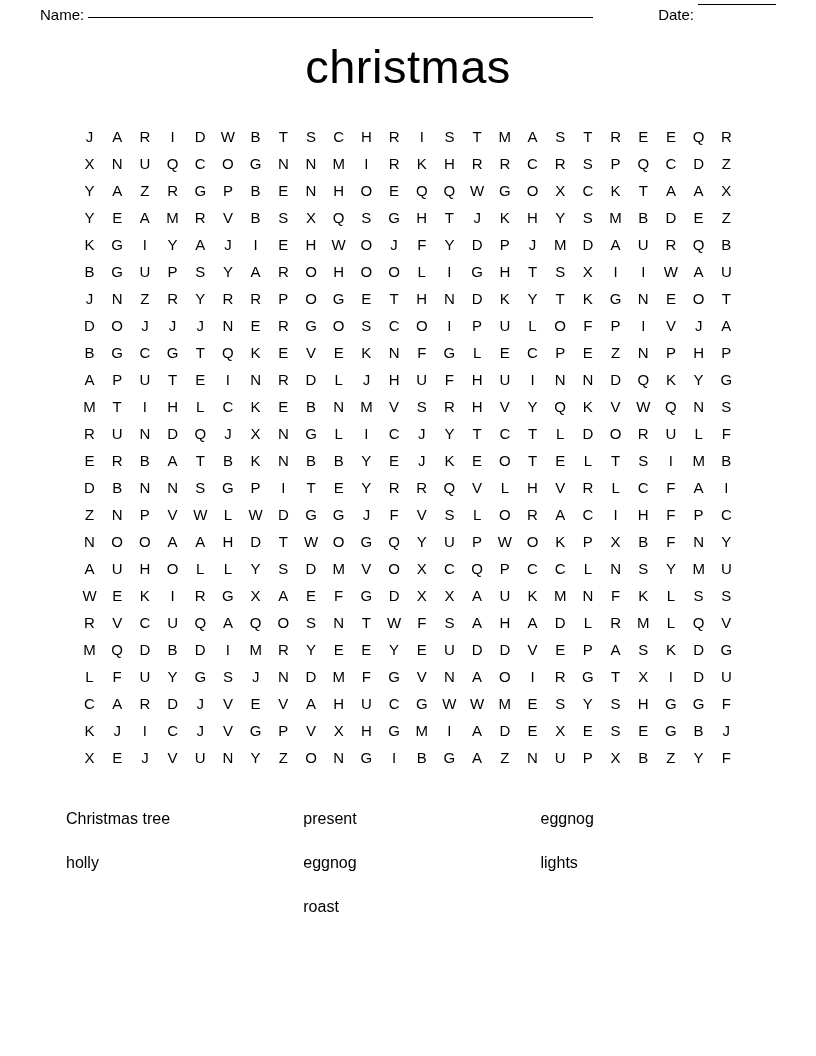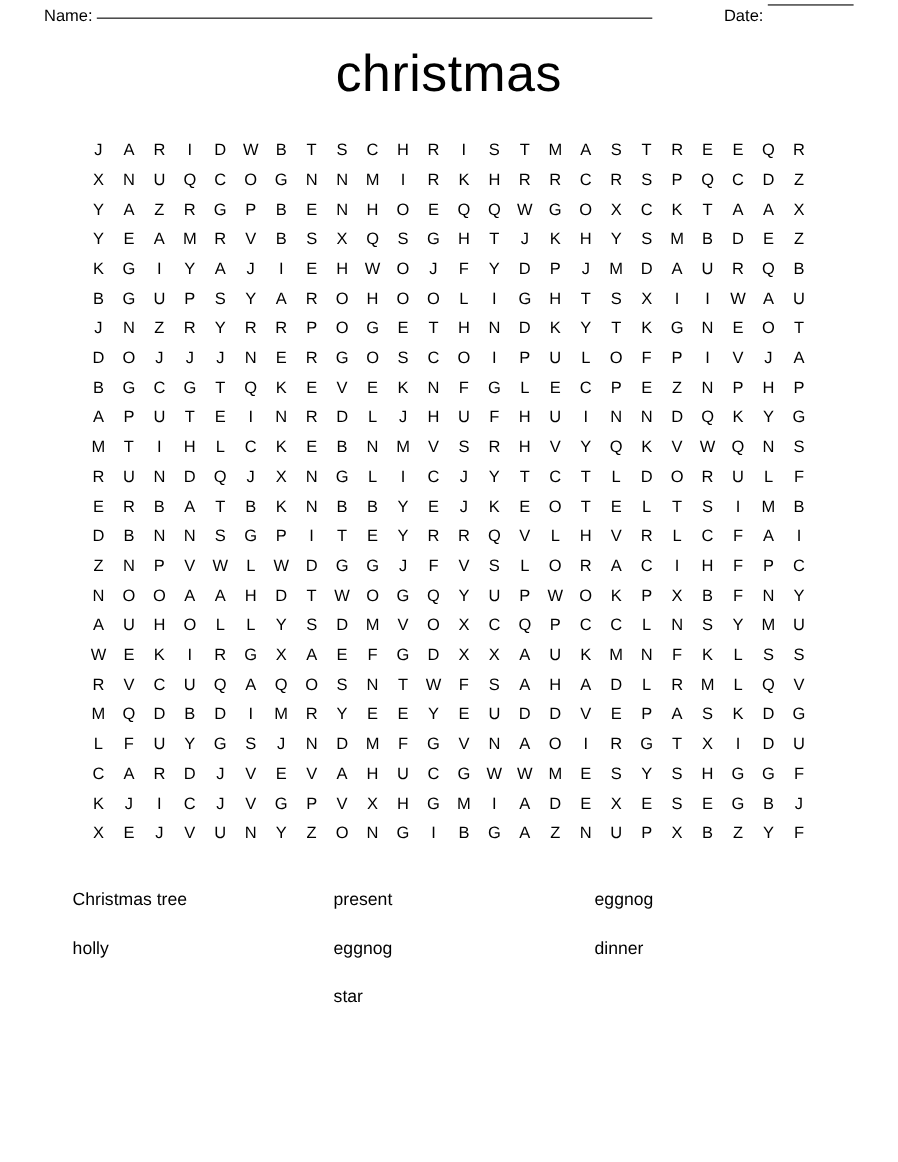--- a/index.html
+++ b/index.html
@@ -753,21 +753,21 @@
     </div>
 
   <div class="wordlist" id="wordlist">
       <div class="word-col col-1">
         <div class="word-item">Christmas tree</div>
         <div class="word-item">holly</div>
       </div>
       <div class="word-col col-2">
         <div class="word-item">present</div>
         <div class="word-item">eggnog</div>
-        <div class="word-item">star</div>
+        <div class="word-item">roast</div>
       </div>
       <div class="word-col col-3">
         <div class="word-item">eggnog</div>
-        <div class="word-item">dinner</div>
+        <div class="word-item">lights</div>
       </div>
     </div>
 
 </div>
 
 </body></html>

